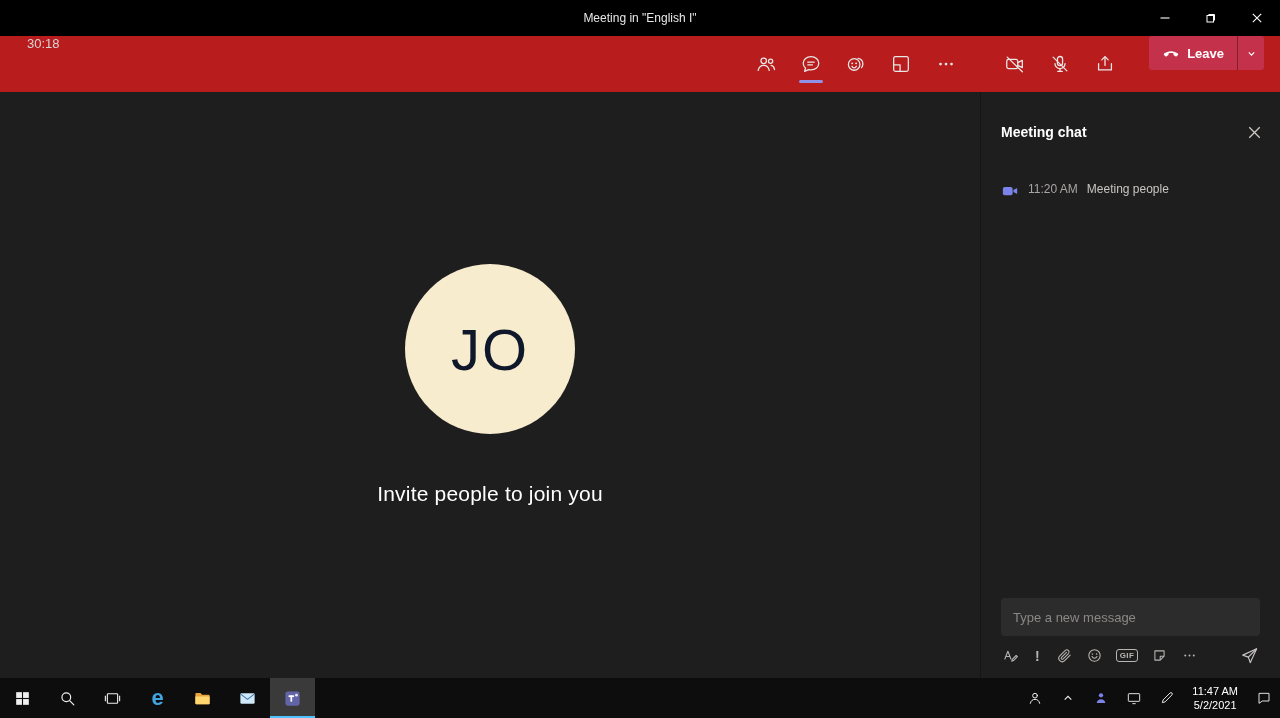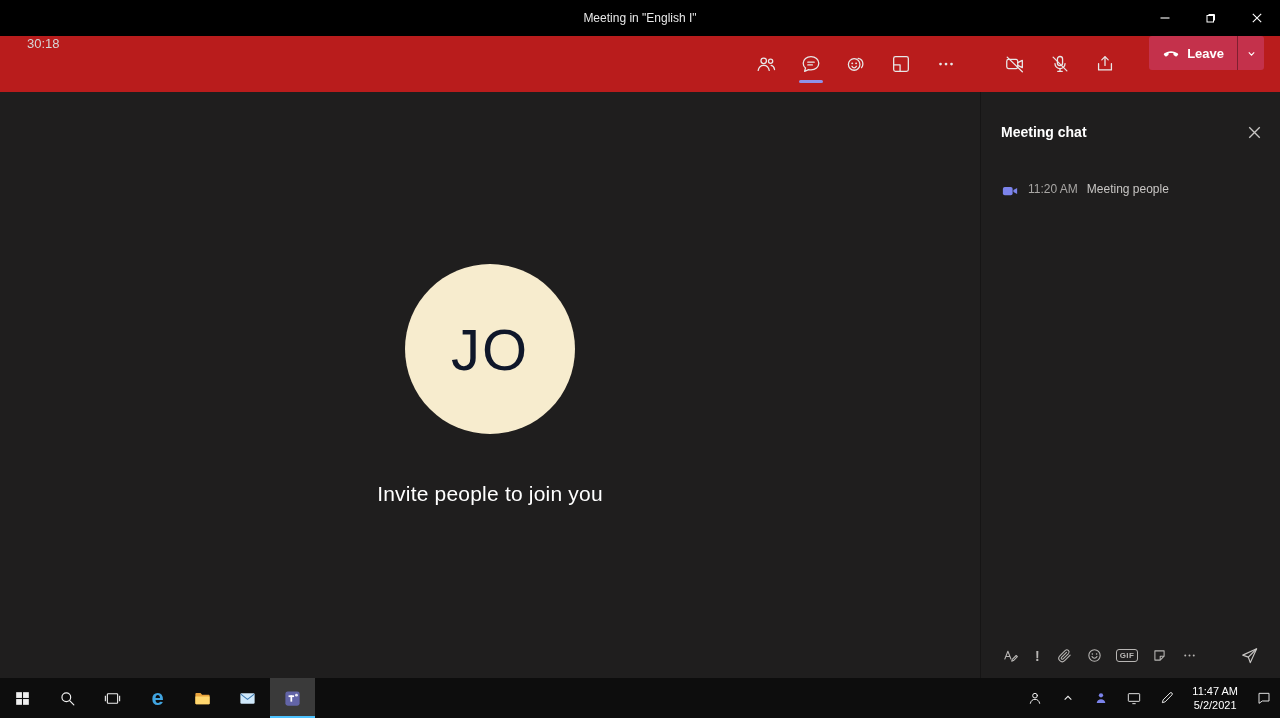--- a/index.html
+++ b/index.html
@@ -220,20 +220,21 @@
           <svg viewBox="0 0 24 24" fill="#7b83eb">
             <rect x="2.5" y="6.5" width="13" height="11" rx="2.5"></rect>
               <path d="M16.5 10.8 21.5 8v8l-5-2.8z"></path>
           </svg>
           <span class="ev-time">11:20 AM</span>
           <span class="ev-text">Meeting people</span>
         </div>
       </div>
 
       <div class="composer">
+        <input class="msg-input" type="text" placeholder="Type a new message" style="">
         <div class="compose-bar">
           <button class="cp-btn">
             <svg viewBox="0 0 24 24" fill="none" stroke="currentColor" stroke-width="1.5" stroke-linecap="round" stroke-linejoin="round">
               <path d="M4 17 8.3 6 12.6 17M5.6 13.4h5.4"></path>
                 <path d="M14.5 17.5 20 12l1.7 1.7-5.5 5.5-2.5.8z"></path>
             </svg>
           </button>
           <button class="cp-btn">
             <span class="importance-label">!</span>
           </button>

